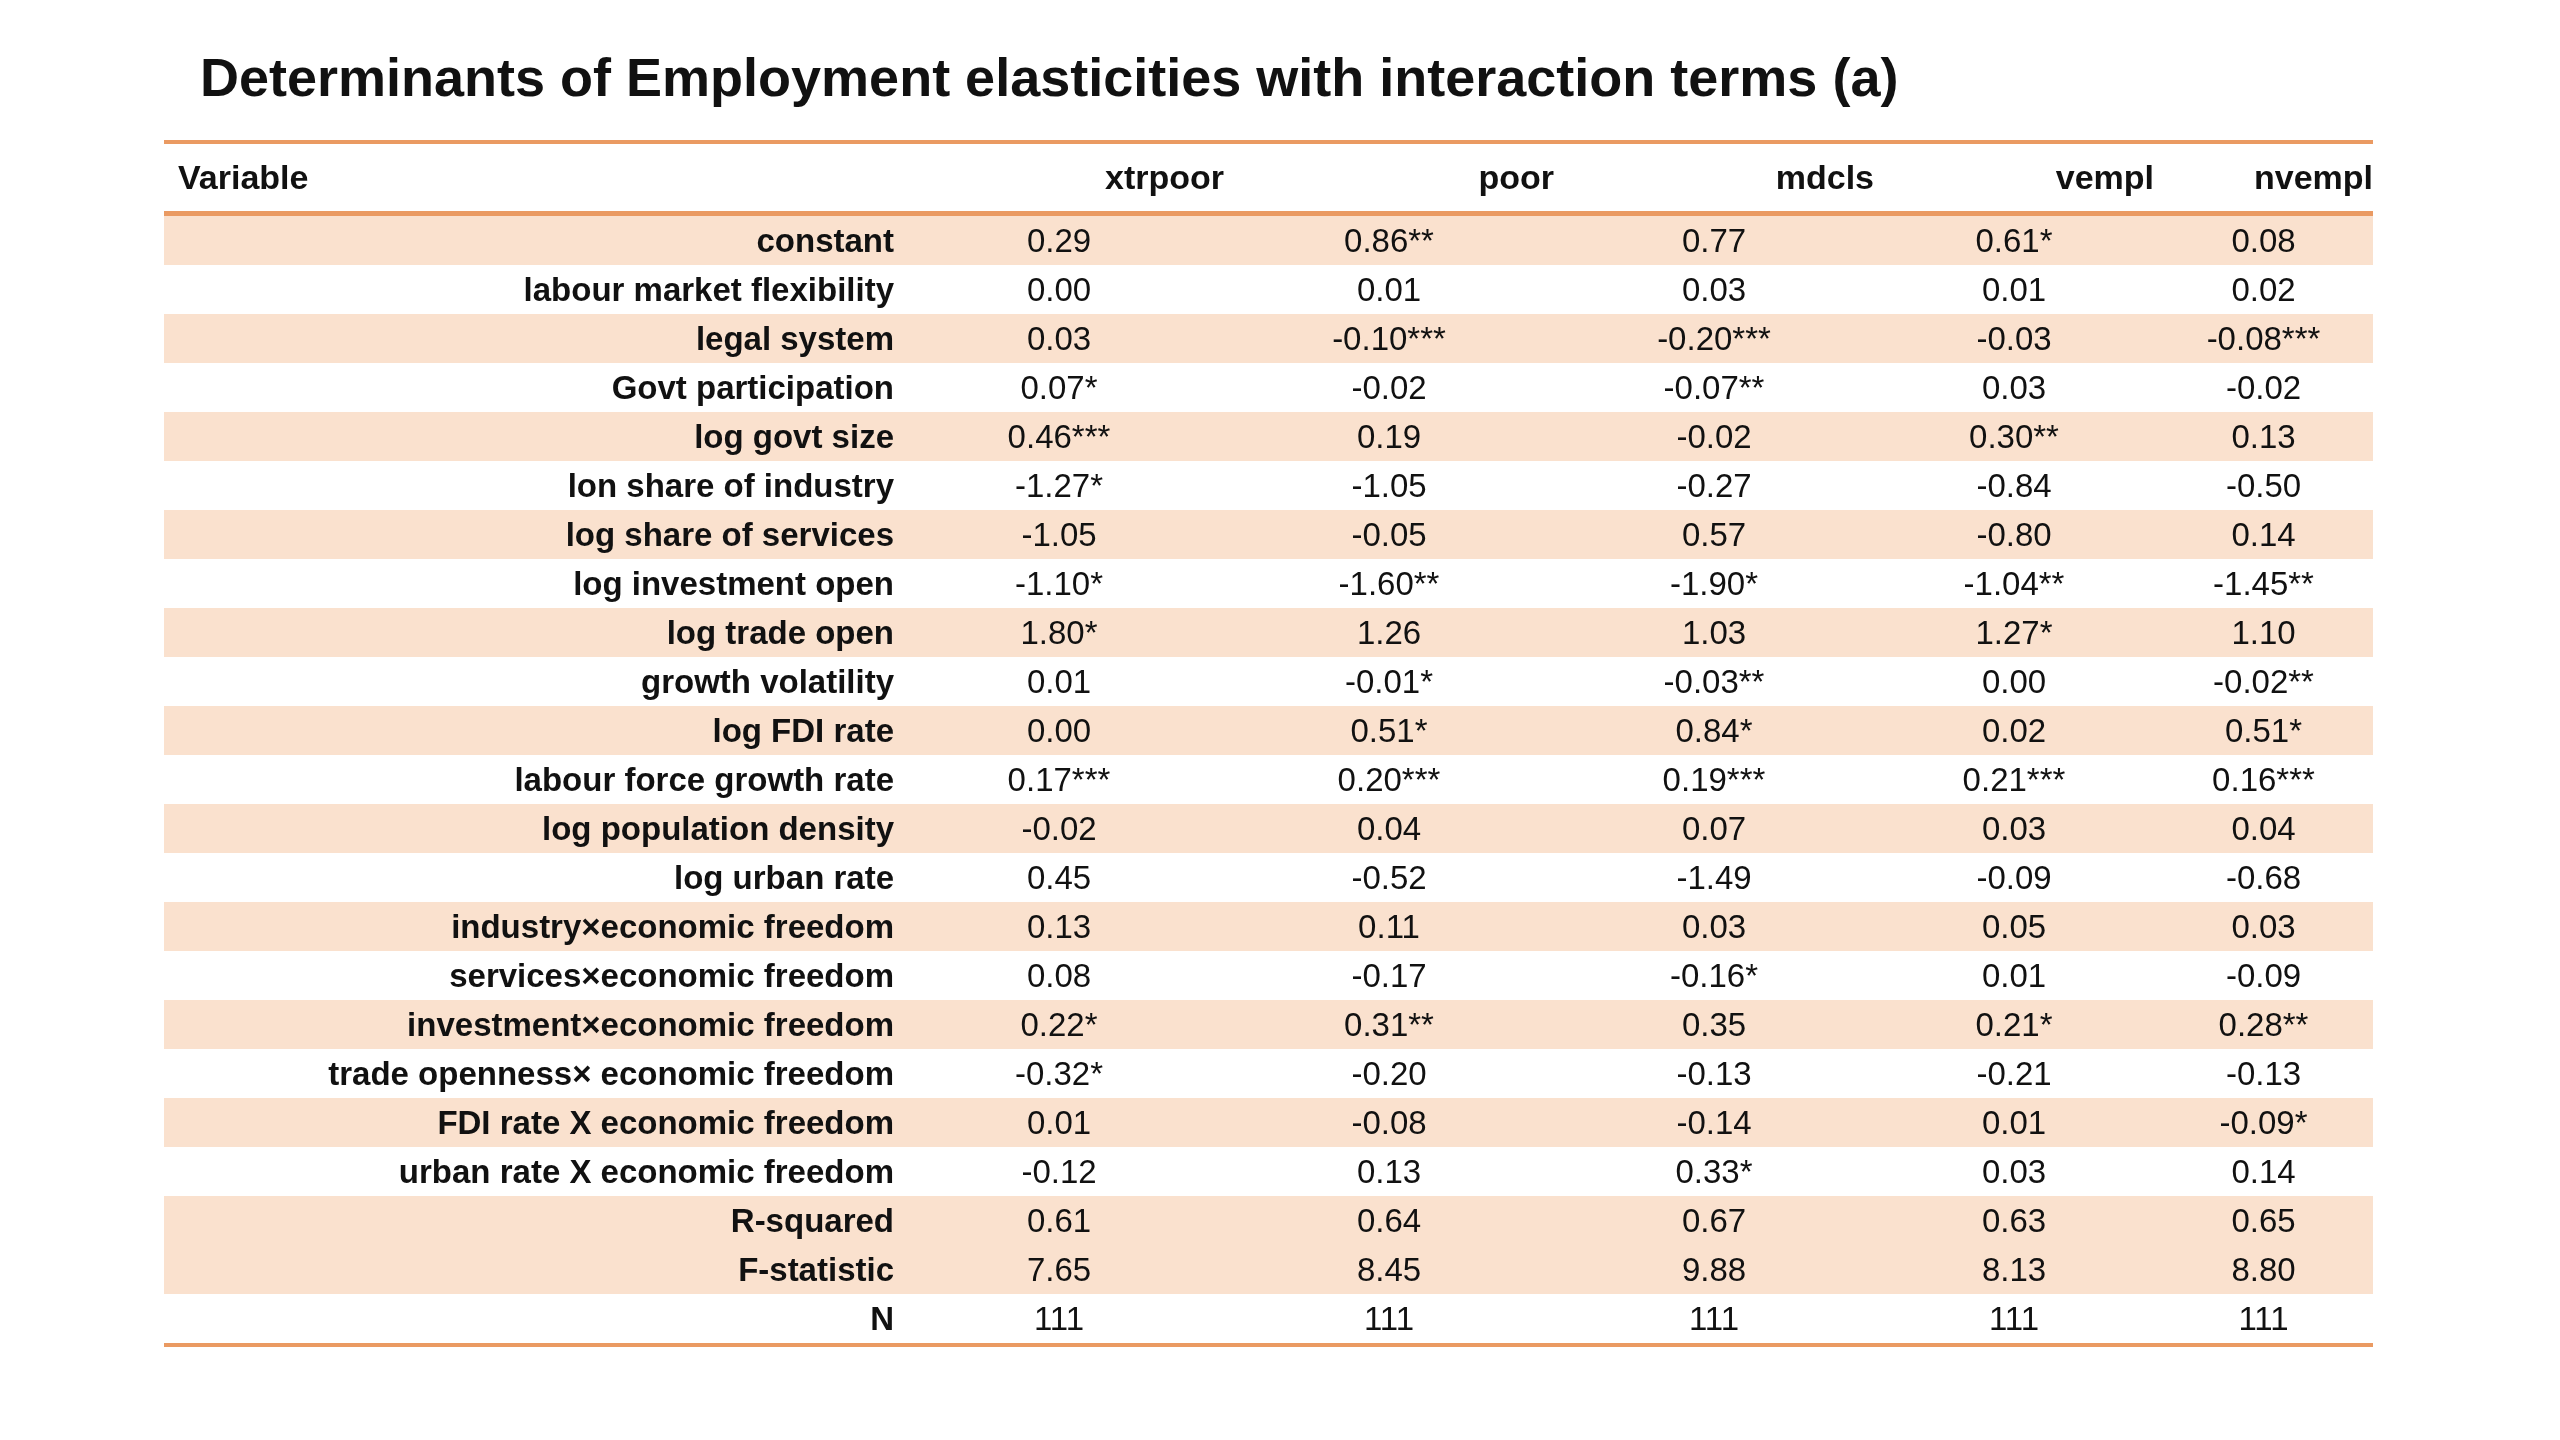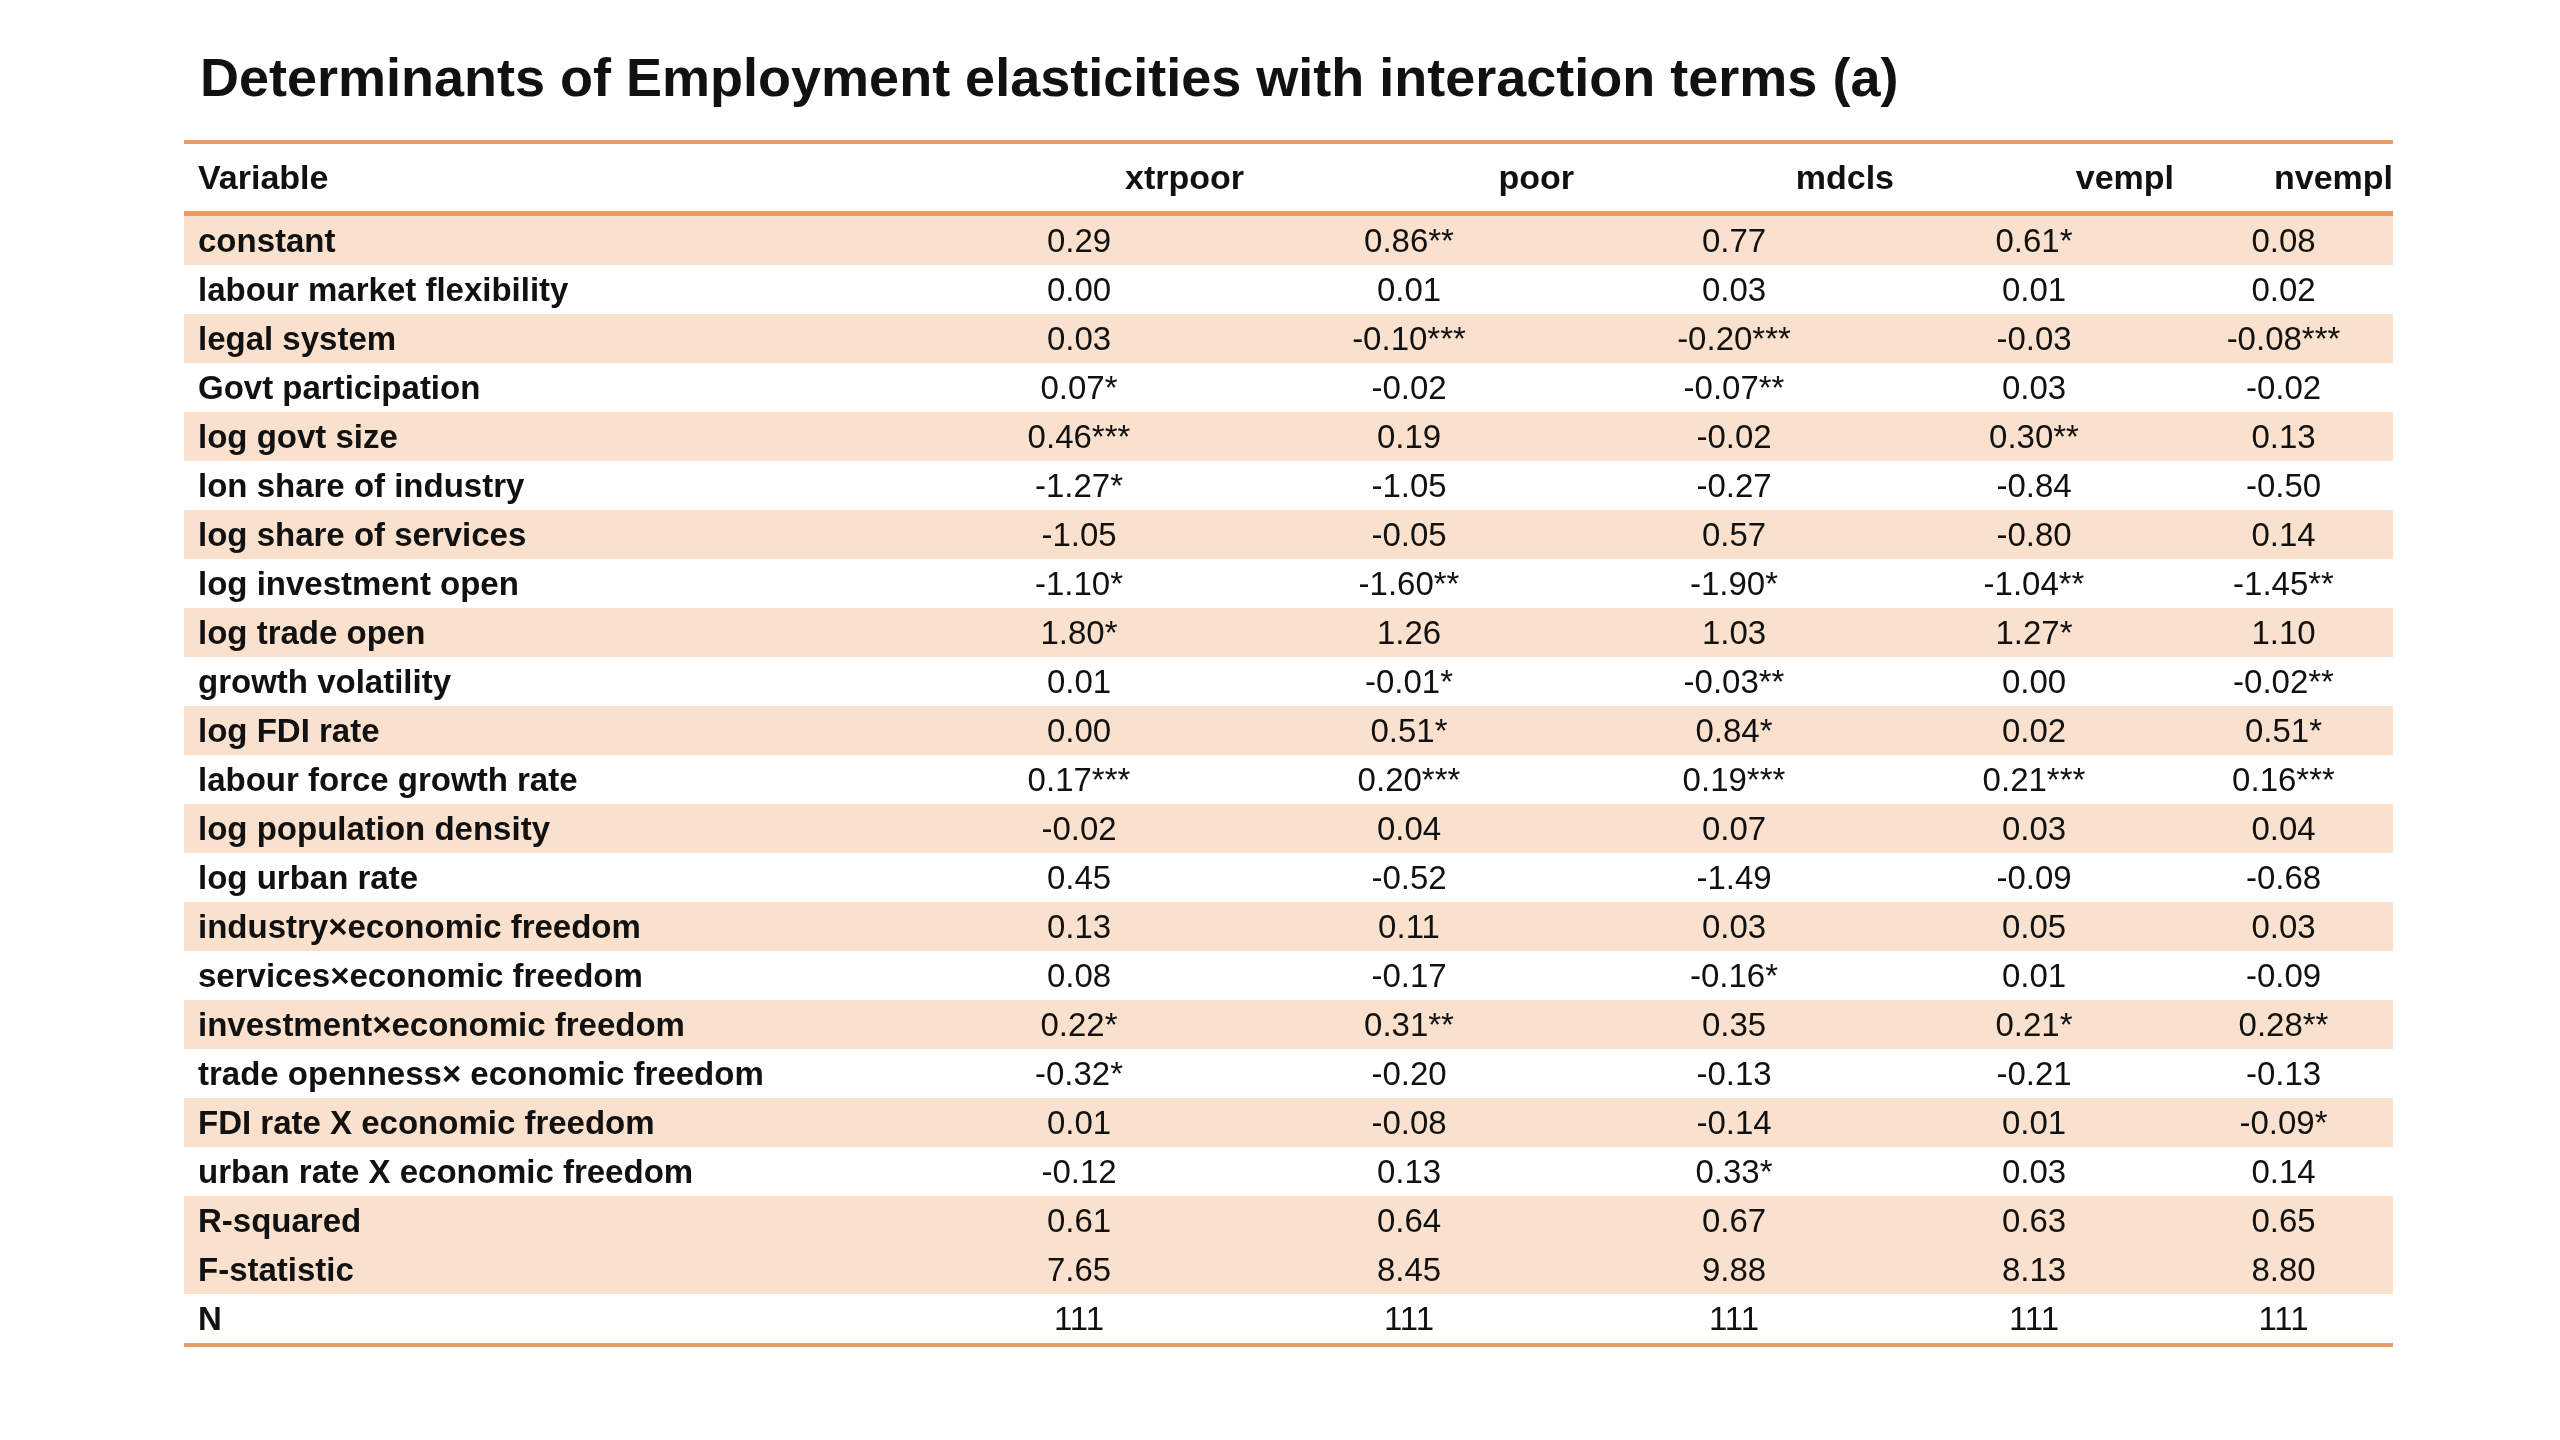--- a/index.html
+++ b/index.html
@@ -30,21 +30,21 @@
     top: 46px;
     margin: 0;
     font-size: 54px;
     font-weight: 700;
     color: var(--text);
     white-space: nowrap;
     letter-spacing: 0px;
   }
   table.results {
     position: absolute;
-    left: 184px;
+    left: 164px;
     top: 140px;
     width: 2209px;
     border-collapse: collapse;
     table-layout: fixed;
     color: var(--text);
   }
   table.results thead th {
     border-top: 4px solid var(--accent);
     border-bottom: 5px solid var(--accent);
     height: 67px;
@@ -62,23 +62,22 @@
   table.results tbody td {
     height: 49px;
     font-size: 33px;
     font-weight: 400;
     text-align: center;
     vertical-align: middle;
     padding: 0;
     white-space: nowrap;
   }
   table.results tbody td.variable {
-    text-align: left;
+    text-align: right;
     font-weight: 700;
-    padding-left: 14px;
   }
   table.results tbody tr.stripe {
     background: var(--stripe);
   }
   table.results tbody tr:last-child td {
     border-bottom: 4px solid var(--accent);
   }
 </style>
 </head>
 <body>

